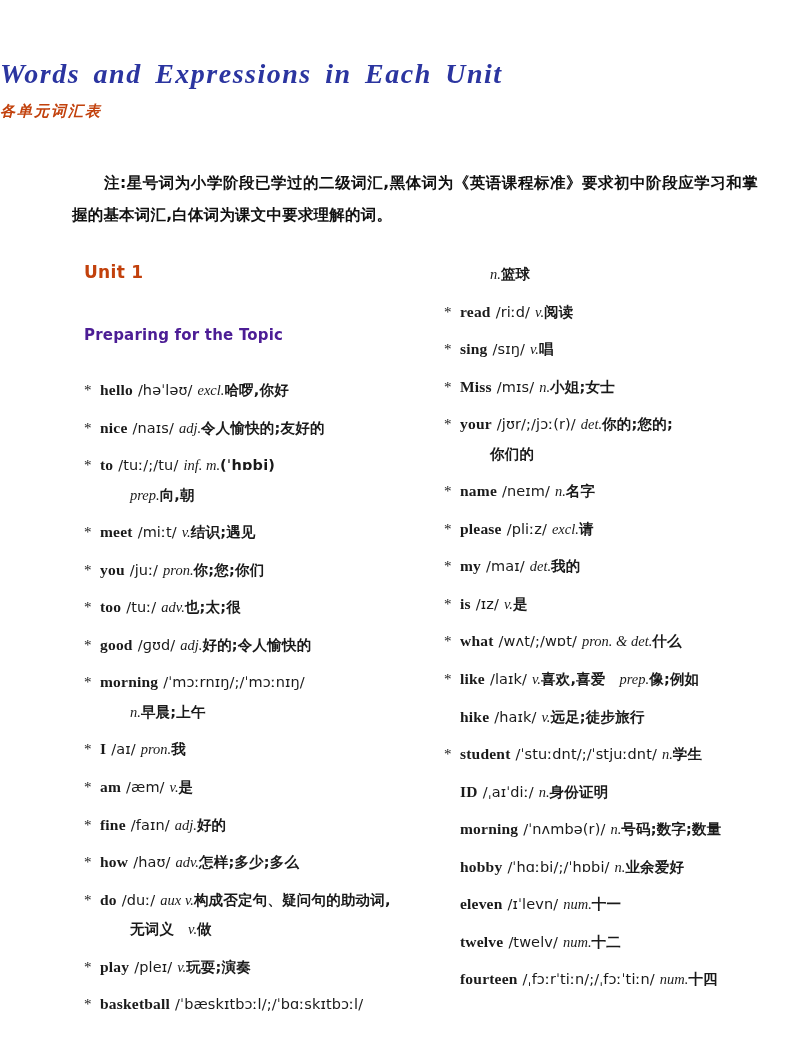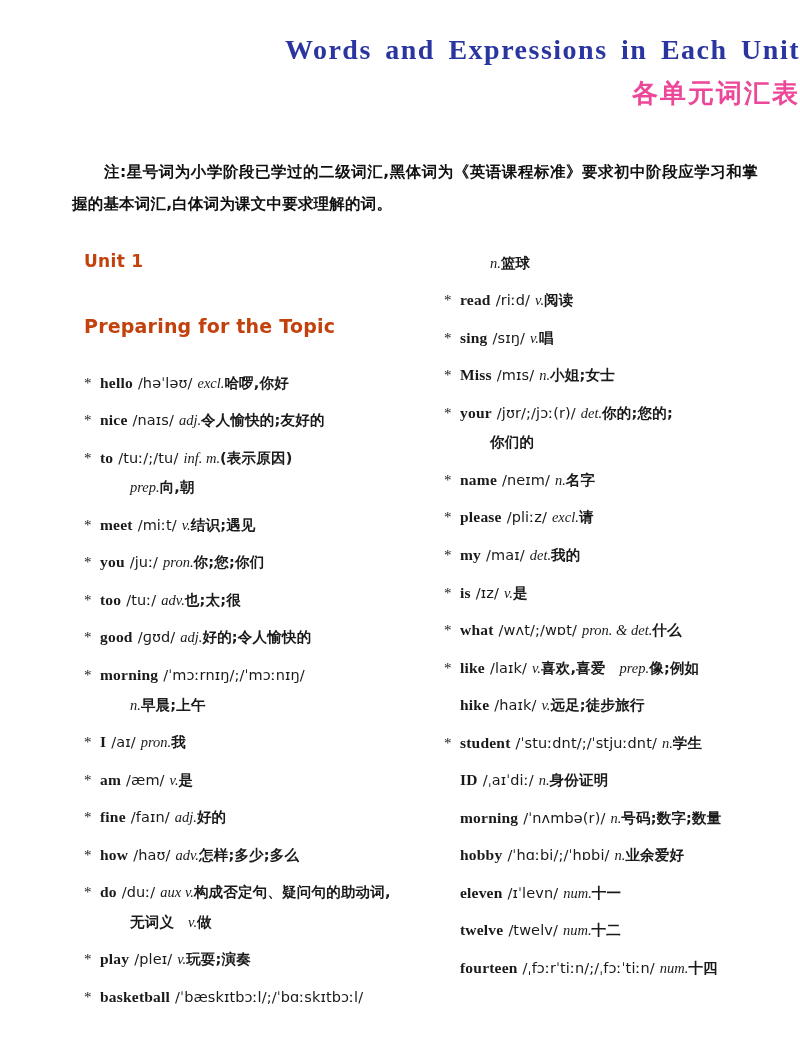--- a/index.html
+++ b/index.html
@@ -19,37 +19,38 @@
   .page {
     width: 800px;
     height: 1037px;
     position: relative;
     background: #ffffff;
     box-sizing: border-box;
   }
 
   
   .title-block {
-    padding-top: 34px;
-    text-align: right;
+    padding-top: 58px;
+    text-align: left;
+    font-style: italic;
   }
   .title-en {
     color: #2b35a0;
     font-family: "Liberation Serif", "DejaVu Serif", serif;
     font-weight: bold;
     font-size: 28px;
     letter-spacing: 1.5px;
     line-height: 1.15;
     word-spacing: 5px;
   }
   .title-cn {
-    color: #ec4899;
-    font-family: "DejaVu Sans", "Liberation Sans", sans-serif;
-    font-weight: bold;
-    font-size: 26px;
+    color: #c2410c;
+    font-family: "DejaVu Sans", "Liberation Sans", sans-serif;
+    font-weight: bold;
+    font-size: 15px;
     letter-spacing: 2px;
     margin-top: 13px;
     line-height: 1.15;
   }
 
   
   .note {
     margin: 48px 42px 0 72px;
     font-family: "DejaVu Sans", "Liberation Sans", sans-serif;
     font-size: 15.5px;
@@ -78,24 +79,24 @@
 
   .unit-heading {
     color: #c2410c;
     font-family: "DejaVu Sans", "Liberation Sans", sans-serif;
     font-weight: bold;
     font-size: 17px;
     letter-spacing: 0.3px;
     margin-bottom: 44px;
   }
   .topic-heading {
-    color: #c2410c;
-    font-family: "DejaVu Sans", "Liberation Sans", sans-serif;
-    font-weight: bold;
-    font-size: 19px;
+    color: #4c1d95;
+    font-family: "DejaVu Sans", "Liberation Sans", sans-serif;
+    font-weight: bold;
+    font-size: 15px;
     letter-spacing: 0.2px;
     margin-bottom: 34px;
   }
 
   
   .entry {
     font-size: 15.5px;
     line-height: 1.52;
     margin-bottom: 14px;
     position: relative;
@@ -151,21 +152,21 @@
   <div class="note">注:星号词为小学阶段已学过的二级词汇,黑体词为《英语课程标准》要求初中阶段应学习和掌握的基本词汇,白体词为课文中要求理解的词。</div>
 
   <div class="columns">
 
     <div class="col col-left">
       <div class="unit-heading">Unit 1</div>
       <div class="topic-heading">Preparing for the Topic</div>
       <div id="left-entries">
           <div class="entry"><span class="star">*</span><span class="word">hello</span><span class="sp"></span><span class="ipa">/həˈləʊ/</span><span class="sp"></span><span class="pos">excl.</span><span class="gloss">哈啰,你好</span></div>
           <div class="entry"><span class="star">*</span><span class="word">nice</span><span class="sp"></span><span class="ipa">/naɪs/</span><span class="sp"></span><span class="pos">adj.</span><span class="gloss">令人愉快的;友好的</span></div>
-          <div class="entry"><span class="star">*</span><span class="word">to</span><span class="sp"></span><span class="ipa">/tuː/;/tu/</span><span class="sp"></span><span class="pos">inf. m.</span><span class="gloss">(表示原因)</span><span class="cont-line"><span class="pos">prep.</span><span class="gloss">向,朝</span></span></div>
+          <div class="entry"><span class="star">*</span><span class="word">to</span><span class="sp"></span><span class="ipa">/tuː/;/tu/</span><span class="sp"></span><span class="pos">inf. m.</span><span class="gloss">(ˈhɒbi)</span><span class="cont-line"><span class="pos">prep.</span><span class="gloss">向,朝</span></span></div>
           <div class="entry"><span class="star">*</span><span class="word">meet</span><span class="sp"></span><span class="ipa">/miːt/</span><span class="sp"></span><span class="pos">v.</span><span class="gloss">结识;遇见</span></div>
           <div class="entry"><span class="star">*</span><span class="word">you</span><span class="sp"></span><span class="ipa">/juː/</span><span class="sp"></span><span class="pos">pron.</span><span class="gloss">你;您;你们</span></div>
           <div class="entry"><span class="star">*</span><span class="word">too</span><span class="sp"></span><span class="ipa">/tuː/</span><span class="sp"></span><span class="pos">adv.</span><span class="gloss">也;太;很</span></div>
           <div class="entry"><span class="star">*</span><span class="word">good</span><span class="sp"></span><span class="ipa">/ɡʊd/</span><span class="sp"></span><span class="pos">adj.</span><span class="gloss">好的;令人愉快的</span></div>
           <div class="entry"><span class="star">*</span><span class="word">morning</span><span class="sp"></span><span class="ipa">/ˈmɔːrnɪŋ/;/ˈmɔːnɪŋ/</span><span class="sp"></span><span class="cont-line"><span class="pos">n.</span><span class="gloss">早晨;上午</span></span></div>
           <div class="entry"><span class="star">*</span><span class="word">I</span><span class="sp"></span><span class="ipa">/aɪ/</span><span class="sp"></span><span class="pos">pron.</span><span class="gloss">我</span></div>
           <div class="entry"><span class="star">*</span><span class="word">am</span><span class="sp"></span><span class="ipa">/æm/</span><span class="sp"></span><span class="pos">v.</span><span class="gloss">是</span></div>
           <div class="entry"><span class="star">*</span><span class="word">fine</span><span class="sp"></span><span class="ipa">/faɪn/</span><span class="sp"></span><span class="pos">adj.</span><span class="gloss">好的</span></div>
           <div class="entry"><span class="star">*</span><span class="word">how</span><span class="sp"></span><span class="ipa">/haʊ/</span><span class="sp"></span><span class="pos">adv.</span><span class="gloss">怎样;多少;多么</span></div>
           <div class="entry"><span class="star">*</span><span class="word">do</span><span class="sp"></span><span class="ipa">/duː/</span><span class="sp"></span><span class="pos">aux v.</span><span class="gloss">构成否定句、疑问句的助动词,</span><span class="cont-line"><span class="gloss">无词义</span><span class="sp-wide"></span><span class="pos">v.</span><span class="gloss">做</span></span></div>

